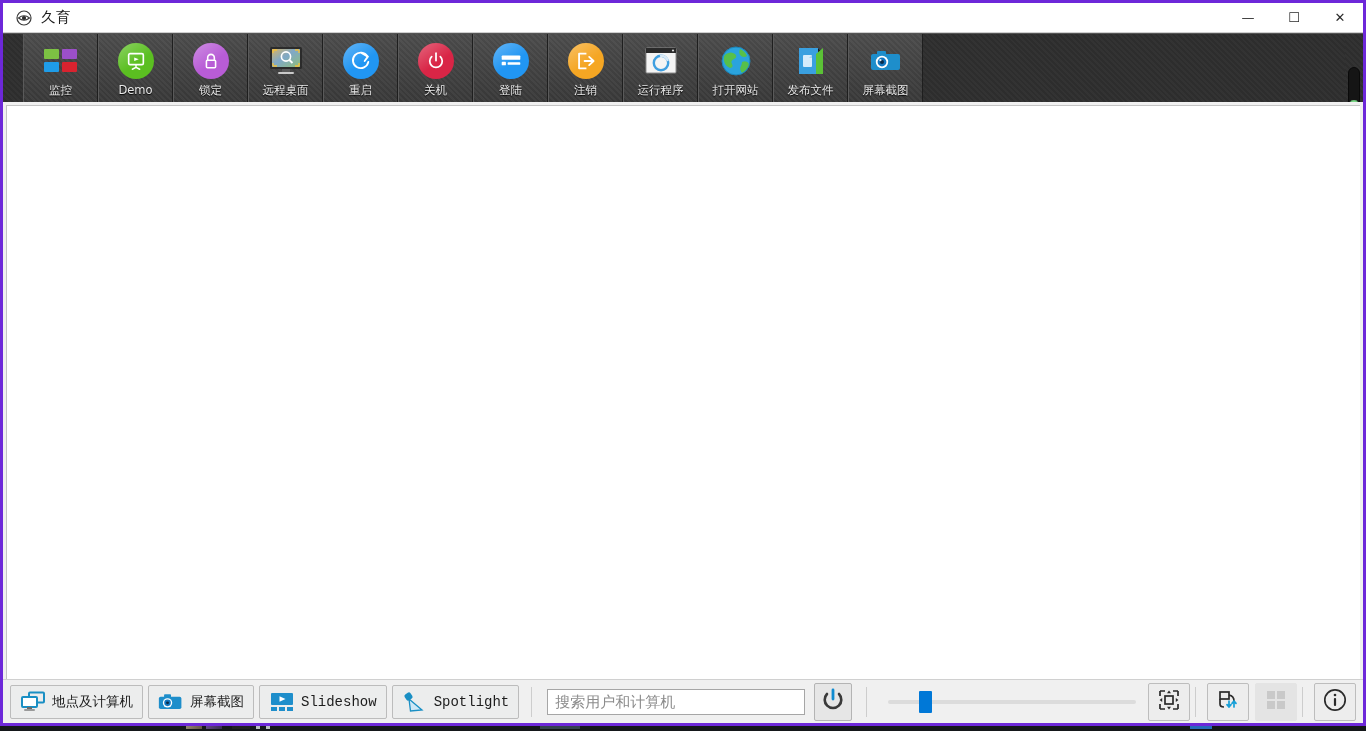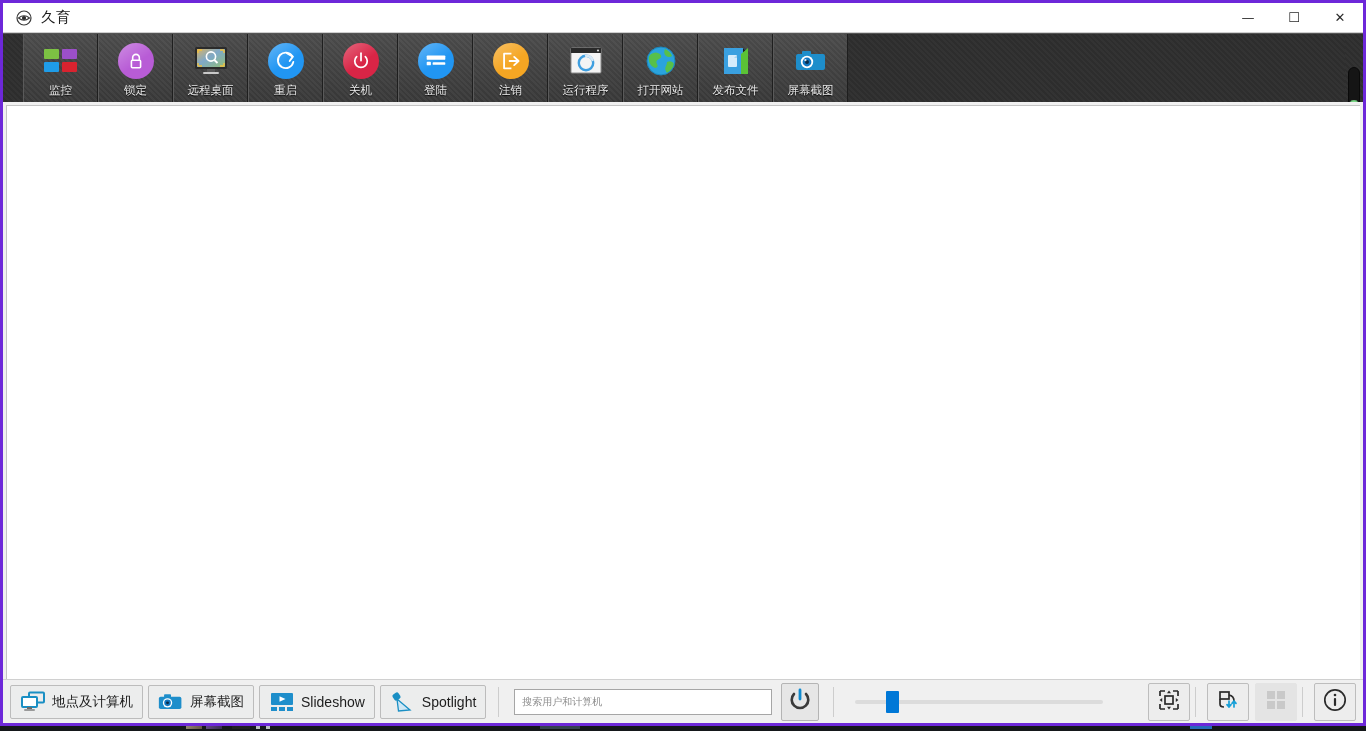--- a/index.html
+++ b/index.html
@@ -124,29 +124,29 @@
     gap: 0;
   }
   .sep { width: 1px; height: 30px; background: #cdcdcd; margin: 0 7px; }
 
   .mode-btn {
     height: 34px; display: flex; align-items: center; gap: 6px;
     padding: 0 9px; margin-right: 5px;
     background: #eceded; border: 1px solid #bcbcbc; border-radius: 2px;
     cursor: default;
   }
-  .mode-btn .lbl { font-size: 13.5px; color: #1c1c1c; white-space: nowrap; }
+  .mode-btn .lbl { font-size: 13.5px; color: #1c1c1c; white-space: nowrap; font-family: Liberation Mono, monospace; }
   .mode-btn .lbl.en { font-size: 14px; }
   .mode-ico { width: 26px; height: 22px; display: flex; align-items: center; justify-content: center; }
 
   #search-group { display: flex; align-items: center; margin-left: 8px; }
   #search-input {
     width: 258px; height: 26px;
     border: 1px solid #a6a6a6; background: #fff;
-    font-size: 10px; color: #222; padding: 0 7px;
+    font-size: 15px; color: #222; padding: 0 7px;
     font-family: "Liberation Sans", sans-serif;
   }
   #search-input::placeholder { color: #8c8c8c; }
   #power-button {
     width: 38px; height: 38px; margin-left: 9px;
     background: #e6e6e6; border: 1px solid #b4b4b4; border-radius: 2px;
     display: flex; align-items: center; justify-content: center; cursor: default;
   }
 
   #slider-group { display: flex; align-items: center; margin-left: 14px; }
@@ -210,20 +210,32 @@
           <svg width="36" height="28" viewBox="0 0 36 28">
             <rect x="1" y="2" width="15" height="10" rx="1" fill="#7cc243"></rect>
             <rect x="19" y="2" width="15" height="10" rx="1" fill="#9b4fc8"></rect>
             <rect x="1" y="15" width="15" height="10" rx="1" fill="#1f9ce8"></rect>
             <rect x="19" y="15" width="15" height="10" rx="1" fill="#d8232f"></rect>
           </svg>
         </div>
         <div class="tb-label">监控</div>
       </div>
 
+      <div class="tb-item">
+        <div class="tb-ico-box">
+          <div class="circ" style="background:#5bbf21">
+            <svg width="22" height="22" viewBox="0 0 24 24">
+              <rect x="4" y="4" width="16" height="12" rx="1.5" fill="none" stroke="#fff" stroke-width="1.8"></rect>
+              <path d="M10 8.3 L15 10.2 L10 12.1 Z" fill="#fff"></path>
+              <path d="M12 16 L12 19 M8 21 L12 19 L16 21" stroke="#fff" stroke-width="1.6" fill="none" stroke-linecap="round"></path>
+            </svg>
+          </div>
+        </div>
+        <div class="tb-label">Demo</div>
+      </div>
 
       <div class="tb-item">
         <div class="tb-ico-box">
           <div class="circ" style="background:#b85cd6">
             <svg width="20" height="22" viewBox="0 0 24 24">
               <path d="M8 11 V8 a4 4 0 0 1 8 0 v3" fill="none" stroke="#fff" stroke-width="1.9"></path>
               <rect x="6.5" y="11" width="11" height="9" rx="1.2" fill="none" stroke="#fff" stroke-width="1.9"></rect>
             </svg>
           </div>
         </div>

